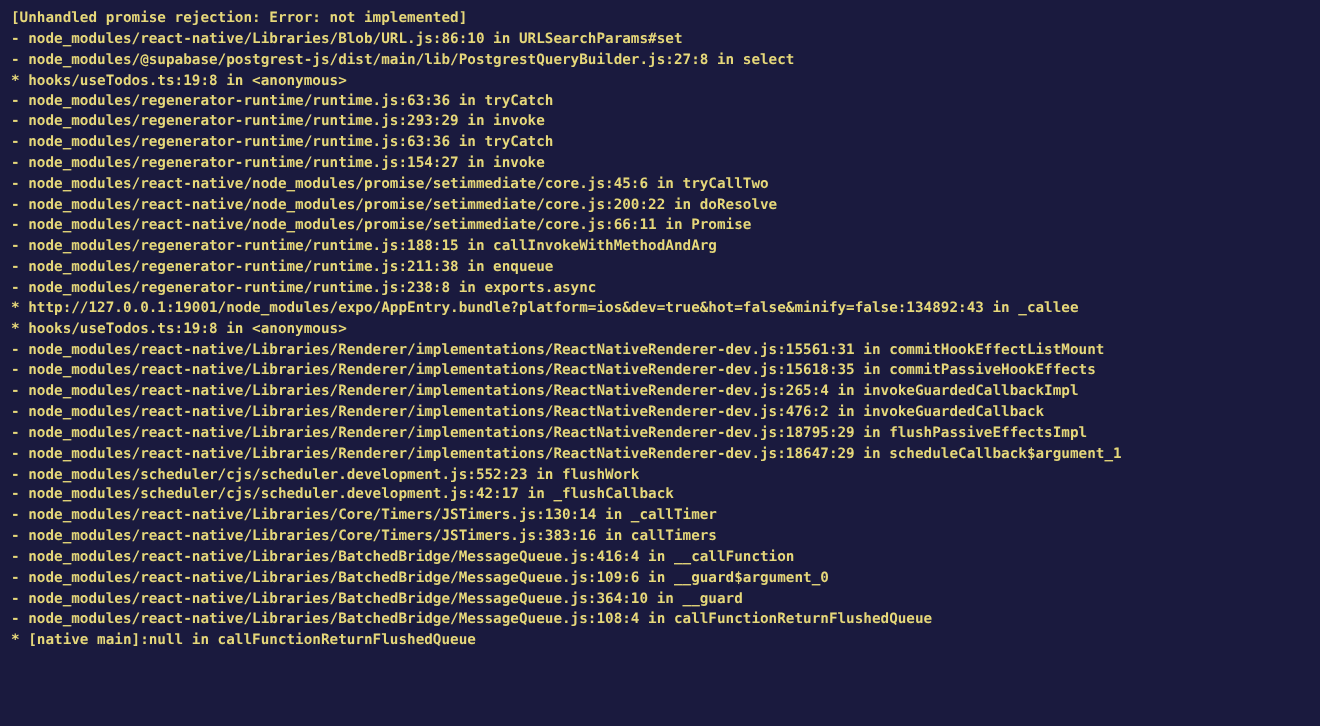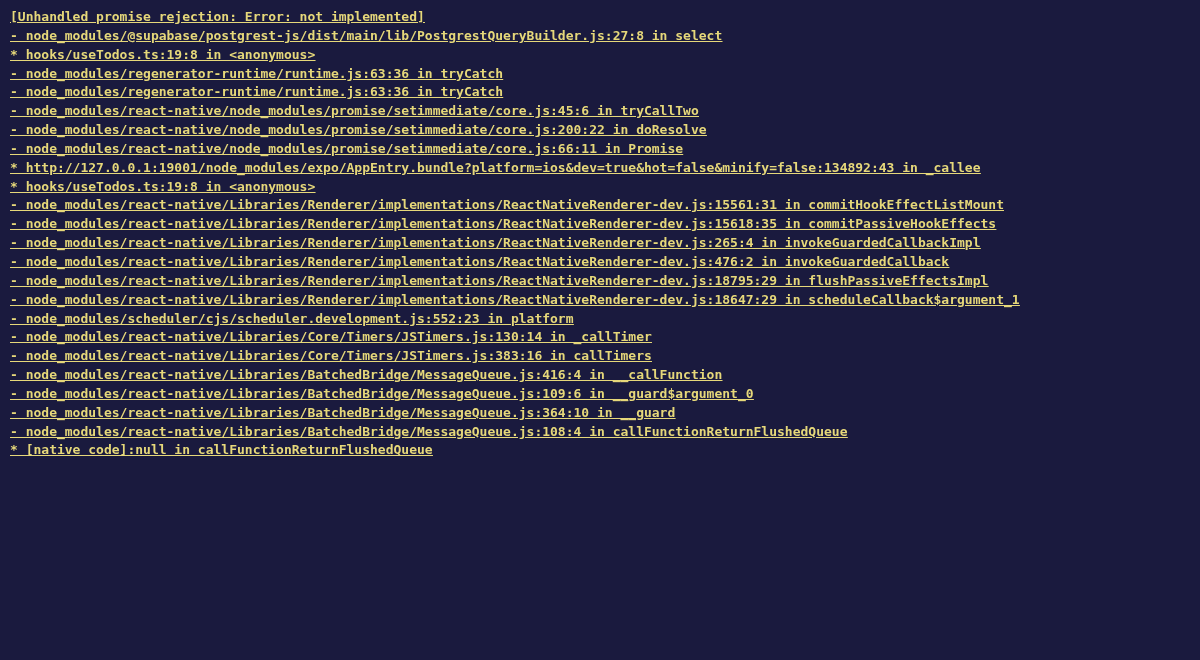--- a/index.html
+++ b/index.html
@@ -1,19 +1,18 @@
 <!DOCTYPE html>
 <html><head>
   <meta charset="utf-8">
   <style>
     * {
       margin: 0;
       padding: 0;
       box-sizing: border-box;
-      text-decoration: underline;
     }
     body {
       background-color: #1a1a3e;
       font-family: 'Menlo', 'Monaco', 'Consolas', monospace;
       font-size: 13px;
       line-height: 1.45;
       color: #e6d87a;
       padding: 8px 10px;
       white-space: nowrap;
       overflow: hidden;
@@ -26,36 +25,43 @@
     }
     .trace-line {
       color: #e6d87a;
     }
   </style>
 </head>
 <body>
 
 <div class="error-header">[Unhandled promise rejection: Error: not implemented]</div>
 <div id="stack-container">
+    <div class="trace-line">- node_modules/react-native/Libraries/Blob/URL.js:86:10 in URLSearchParams#set</div>
     <div class="trace-line">- node_modules/@supabase/postgrest-js/dist/main/lib/PostgrestQueryBuilder.js:27:8 in select</div>
     <div class="trace-line">* hooks/useTodos.ts:19:8 in &lt;anonymous&gt;</div>
     <div class="trace-line">- node_modules/regenerator-runtime/runtime.js:63:36 in tryCatch</div>
+    <div class="trace-line">- node_modules/regenerator-runtime/runtime.js:293:29 in invoke</div>
     <div class="trace-line">- node_modules/regenerator-runtime/runtime.js:63:36 in tryCatch</div>
+    <div class="trace-line">- node_modules/regenerator-runtime/runtime.js:154:27 in invoke</div>
     <div class="trace-line">- node_modules/react-native/node_modules/promise/setimmediate/core.js:45:6 in tryCallTwo</div>
     <div class="trace-line">- node_modules/react-native/node_modules/promise/setimmediate/core.js:200:22 in doResolve</div>
     <div class="trace-line">- node_modules/react-native/node_modules/promise/setimmediate/core.js:66:11 in Promise</div>
+    <div class="trace-line">- node_modules/regenerator-runtime/runtime.js:188:15 in callInvokeWithMethodAndArg</div>
+    <div class="trace-line">- node_modules/regenerator-runtime/runtime.js:211:38 in enqueue</div>
+    <div class="trace-line">- node_modules/regenerator-runtime/runtime.js:238:8 in exports.async</div>
     <div class="trace-line">* http://127.0.0.1:19001/node_modules/expo/AppEntry.bundle?platform=ios&amp;dev=true&amp;hot=false&amp;minify=false:134892:43 in _callee</div>
     <div class="trace-line">* hooks/useTodos.ts:19:8 in &lt;anonymous&gt;</div>
     <div class="trace-line">- node_modules/react-native/Libraries/Renderer/implementations/ReactNativeRenderer-dev.js:15561:31 in commitHookEffectListMount</div>
     <div class="trace-line">- node_modules/react-native/Libraries/Renderer/implementations/ReactNativeRenderer-dev.js:15618:35 in commitPassiveHookEffects</div>
     <div class="trace-line">- node_modules/react-native/Libraries/Renderer/implementations/ReactNativeRenderer-dev.js:265:4 in invokeGuardedCallbackImpl</div>
     <div class="trace-line">- node_modules/react-native/Libraries/Renderer/implementations/ReactNativeRenderer-dev.js:476:2 in invokeGuardedCallback</div>
     <div class="trace-line">- node_modules/react-native/Libraries/Renderer/implementations/ReactNativeRenderer-dev.js:18795:29 in flushPassiveEffectsImpl</div>
     <div class="trace-line">- node_modules/react-native/Libraries/Renderer/implementations/ReactNativeRenderer-dev.js:18647:29 in scheduleCallback$argument_1</div>
-    <div class="trace-line">- node_modules/scheduler/cjs/scheduler.development.js:552:23 in platform</div>
+    <div class="trace-line">- node_modules/scheduler/cjs/scheduler.development.js:552:23 in flushWork</div>
+    <div class="trace-line">- node_modules/scheduler/cjs/scheduler.development.js:42:17 in _flushCallback</div>
     <div class="trace-line">- node_modules/react-native/Libraries/Core/Timers/JSTimers.js:130:14 in _callTimer</div>
     <div class="trace-line">- node_modules/react-native/Libraries/Core/Timers/JSTimers.js:383:16 in callTimers</div>
     <div class="trace-line">- node_modules/react-native/Libraries/BatchedBridge/MessageQueue.js:416:4 in __callFunction</div>
     <div class="trace-line">- node_modules/react-native/Libraries/BatchedBridge/MessageQueue.js:109:6 in __guard$argument_0</div>
     <div class="trace-line">- node_modules/react-native/Libraries/BatchedBridge/MessageQueue.js:364:10 in __guard</div>
     <div class="trace-line">- node_modules/react-native/Libraries/BatchedBridge/MessageQueue.js:108:4 in callFunctionReturnFlushedQueue</div>
-    <div class="trace-line">* [native code]:null in callFunctionReturnFlushedQueue</div>
+    <div class="trace-line">* [native main]:null in callFunctionReturnFlushedQueue</div>
   </div>
 
 </body></html>

